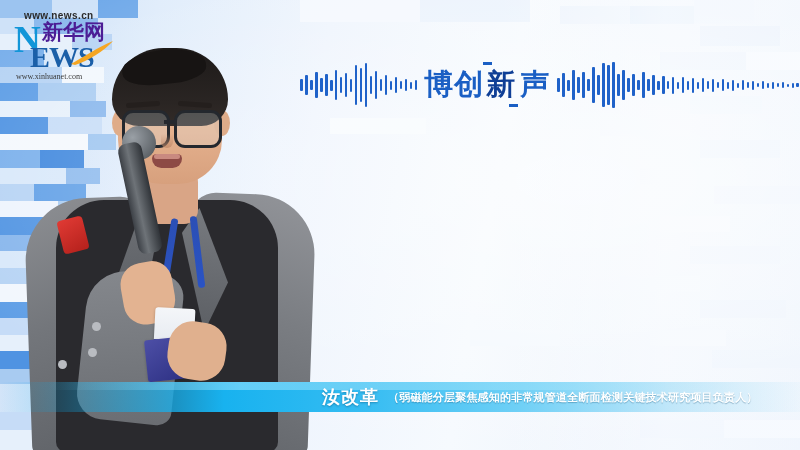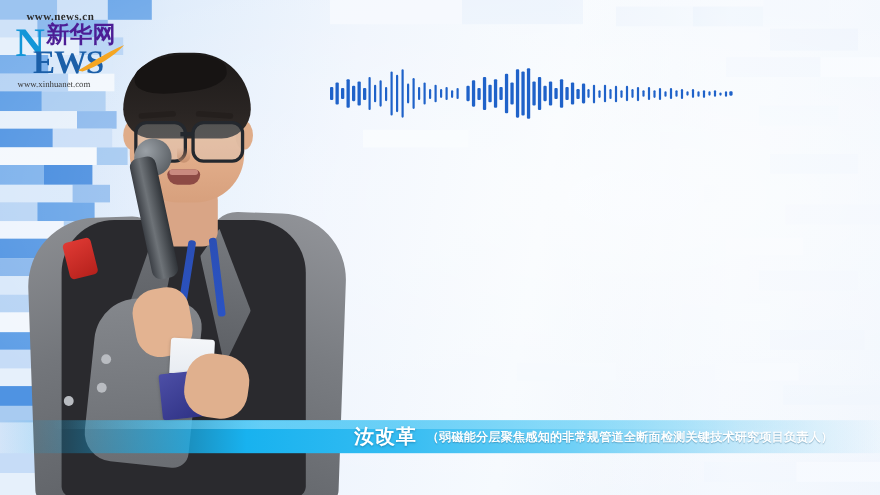--- a/index.html
+++ b/index.html
@@ -16,21 +16,21 @@
   .bg-mosaic{position:absolute;inset:0;}
   .tile{position:absolute;}
   .bg-fade-r{position:absolute;top:0;right:0;width:300px;height:450px;
     background:linear-gradient(90deg,rgba(248,251,255,0) 0%,rgba(248,251,255,.72) 55%,rgba(250,252,255,.55) 100%);}
   .bg-vign{position:absolute;inset:0;
     background:radial-gradient(120% 90% at 72% 40%,rgba(255,255,255,.55) 0%,rgba(255,255,255,0) 70%);}
 
   
   .logo{position:absolute;left:8px;top:8px;width:104px;height:76px;}
   .logo-top{position:absolute;left:16px;top:2px;font-size:10px;letter-spacing:.4px;
-    color:#2b2b2b;font-family:Liberation Serif, serif;font-weight:700;white-space:nowrap;}
+    color:#2b2b2b;font-family:Liberation Sans, sans-serif;font-weight:700;white-space:nowrap;}
   .logo-n{position:absolute;left:6px;top:13px;font-size:37px;line-height:37px;font-weight:700;
     color:#1296d8;font-family:"Liberation Serif","DejaVu Serif",serif;}
   .logo-ews{position:absolute;left:22px;top:34px;font-size:30px;line-height:30px;font-weight:700;
     color:#1b5fa8;font-family:"Liberation Serif","DejaVu Serif",serif;letter-spacing:-1px;}
   .logo-cn{position:absolute;left:34px;top:13px;font-size:21px;line-height:21px;font-weight:700;
     color:#4c1d95;letter-spacing:0px;white-space:nowrap;}
   .logo-swoosh{position:absolute;left:62px;top:32px;width:44px;height:26px;overflow:hidden;}
   .logo-bot{position:absolute;left:8px;top:64px;font-size:8px;color:#3a3a3a;
     font-family:"Liberation Serif","DejaVu Serif",serif;white-space:nowrap;}
 
@@ -288,20 +288,25 @@
         <i style="height: 28px; background: rgb(31, 98, 201);"></i>
         <i style="height: 12px; background: rgb(31, 98, 201);"></i>
         <i style="height: 20px; background: rgb(31, 98, 201);"></i>
         <i style="height: 9px; background: rgb(31, 98, 201);"></i>
         <i style="height: 16px; background: rgb(31, 98, 201);"></i>
         <i style="height: 8px; background: rgb(31, 98, 201);"></i>
         <i style="height: 12px; background: rgb(31, 98, 201);"></i>
         <i style="height: 7px; background: rgb(31, 98, 201);"></i>
         <i style="height: 10px; background: rgb(31, 98, 201);"></i>
       </div>
+    <div class="show-title">
+      <span class="t1">博创</span>
+      <span class="t2">新</span>
+      <span class="t3">声</span>
+    </div>
     <div class="wave" id="wave-right">
         <i style="height: 14px; background: rgb(31, 98, 201);"></i>
         <i style="height: 24px; background: rgb(31, 98, 201);"></i>
         <i style="height: 11px; background: rgb(31, 98, 201);"></i>
         <i style="height: 30px; background: rgb(31, 98, 201);"></i>
         <i style="height: 16px; background: rgb(31, 98, 201);"></i>
         <i style="height: 26px; background: rgb(31, 98, 201);"></i>
         <i style="height: 12px; background: rgb(31, 98, 201);"></i>
         <i style="height: 36px; background: rgb(31, 98, 201);"></i>
         <i style="height: 20px; background: rgb(31, 98, 201);"></i>

